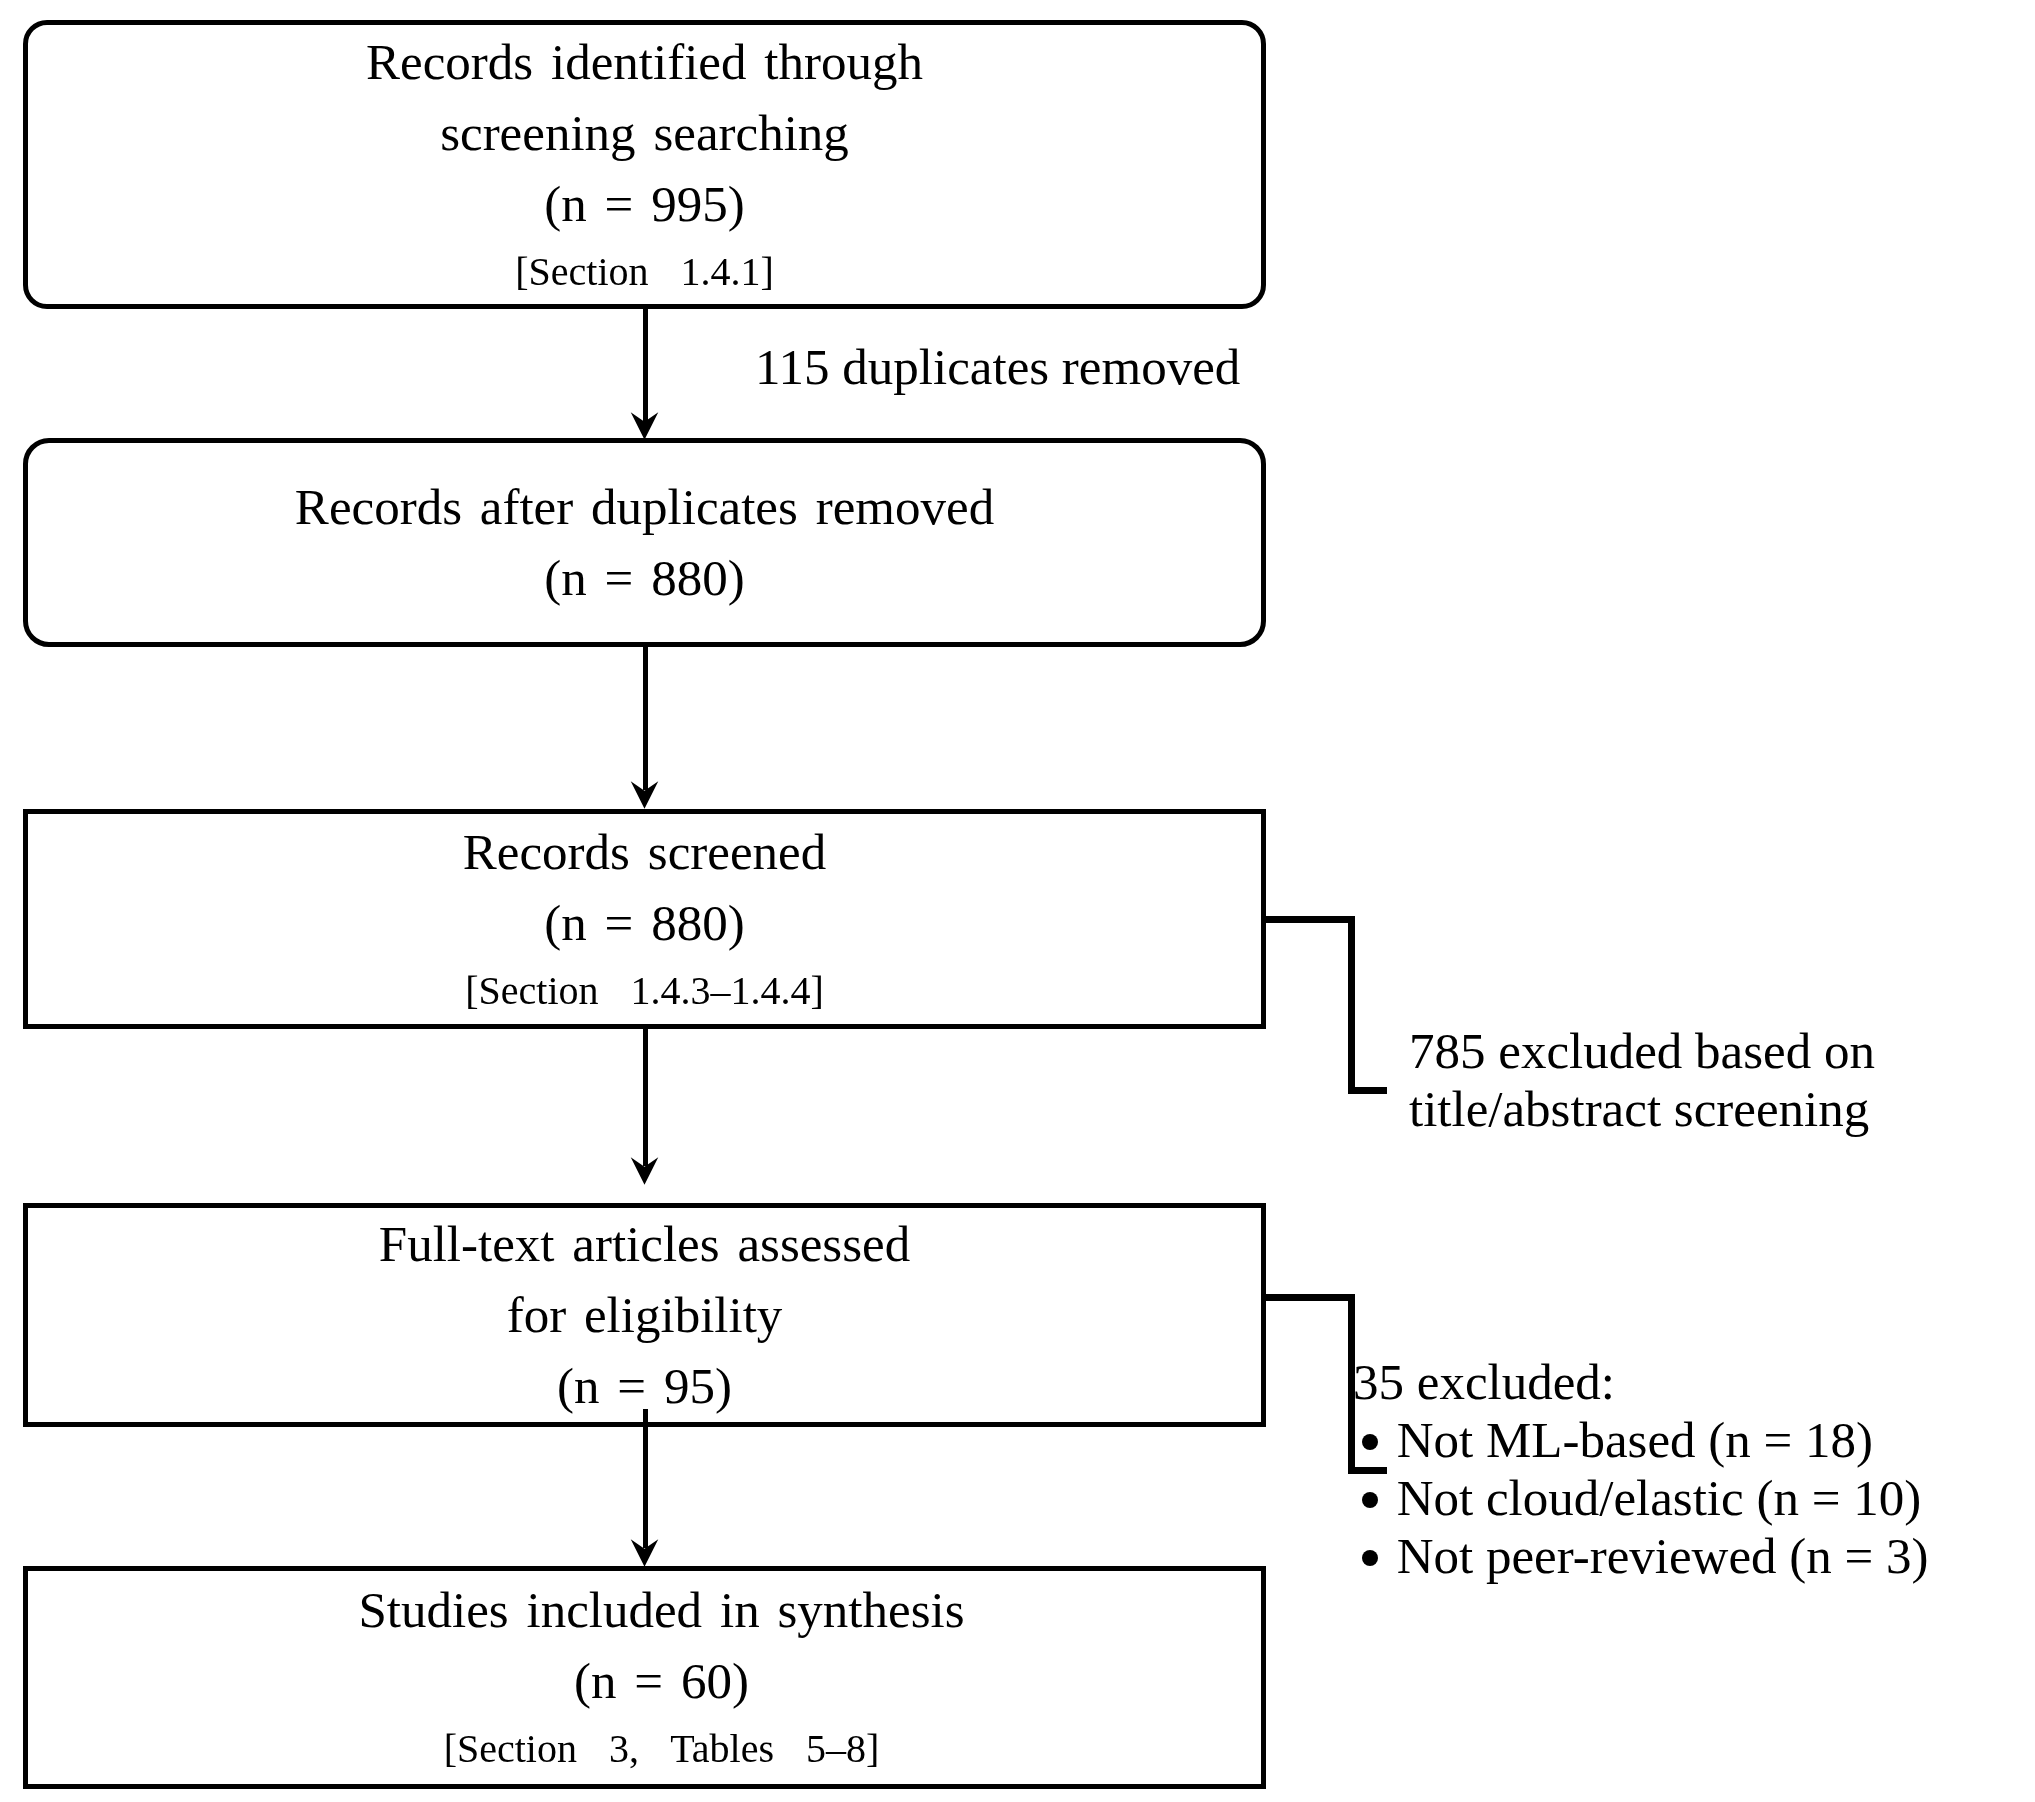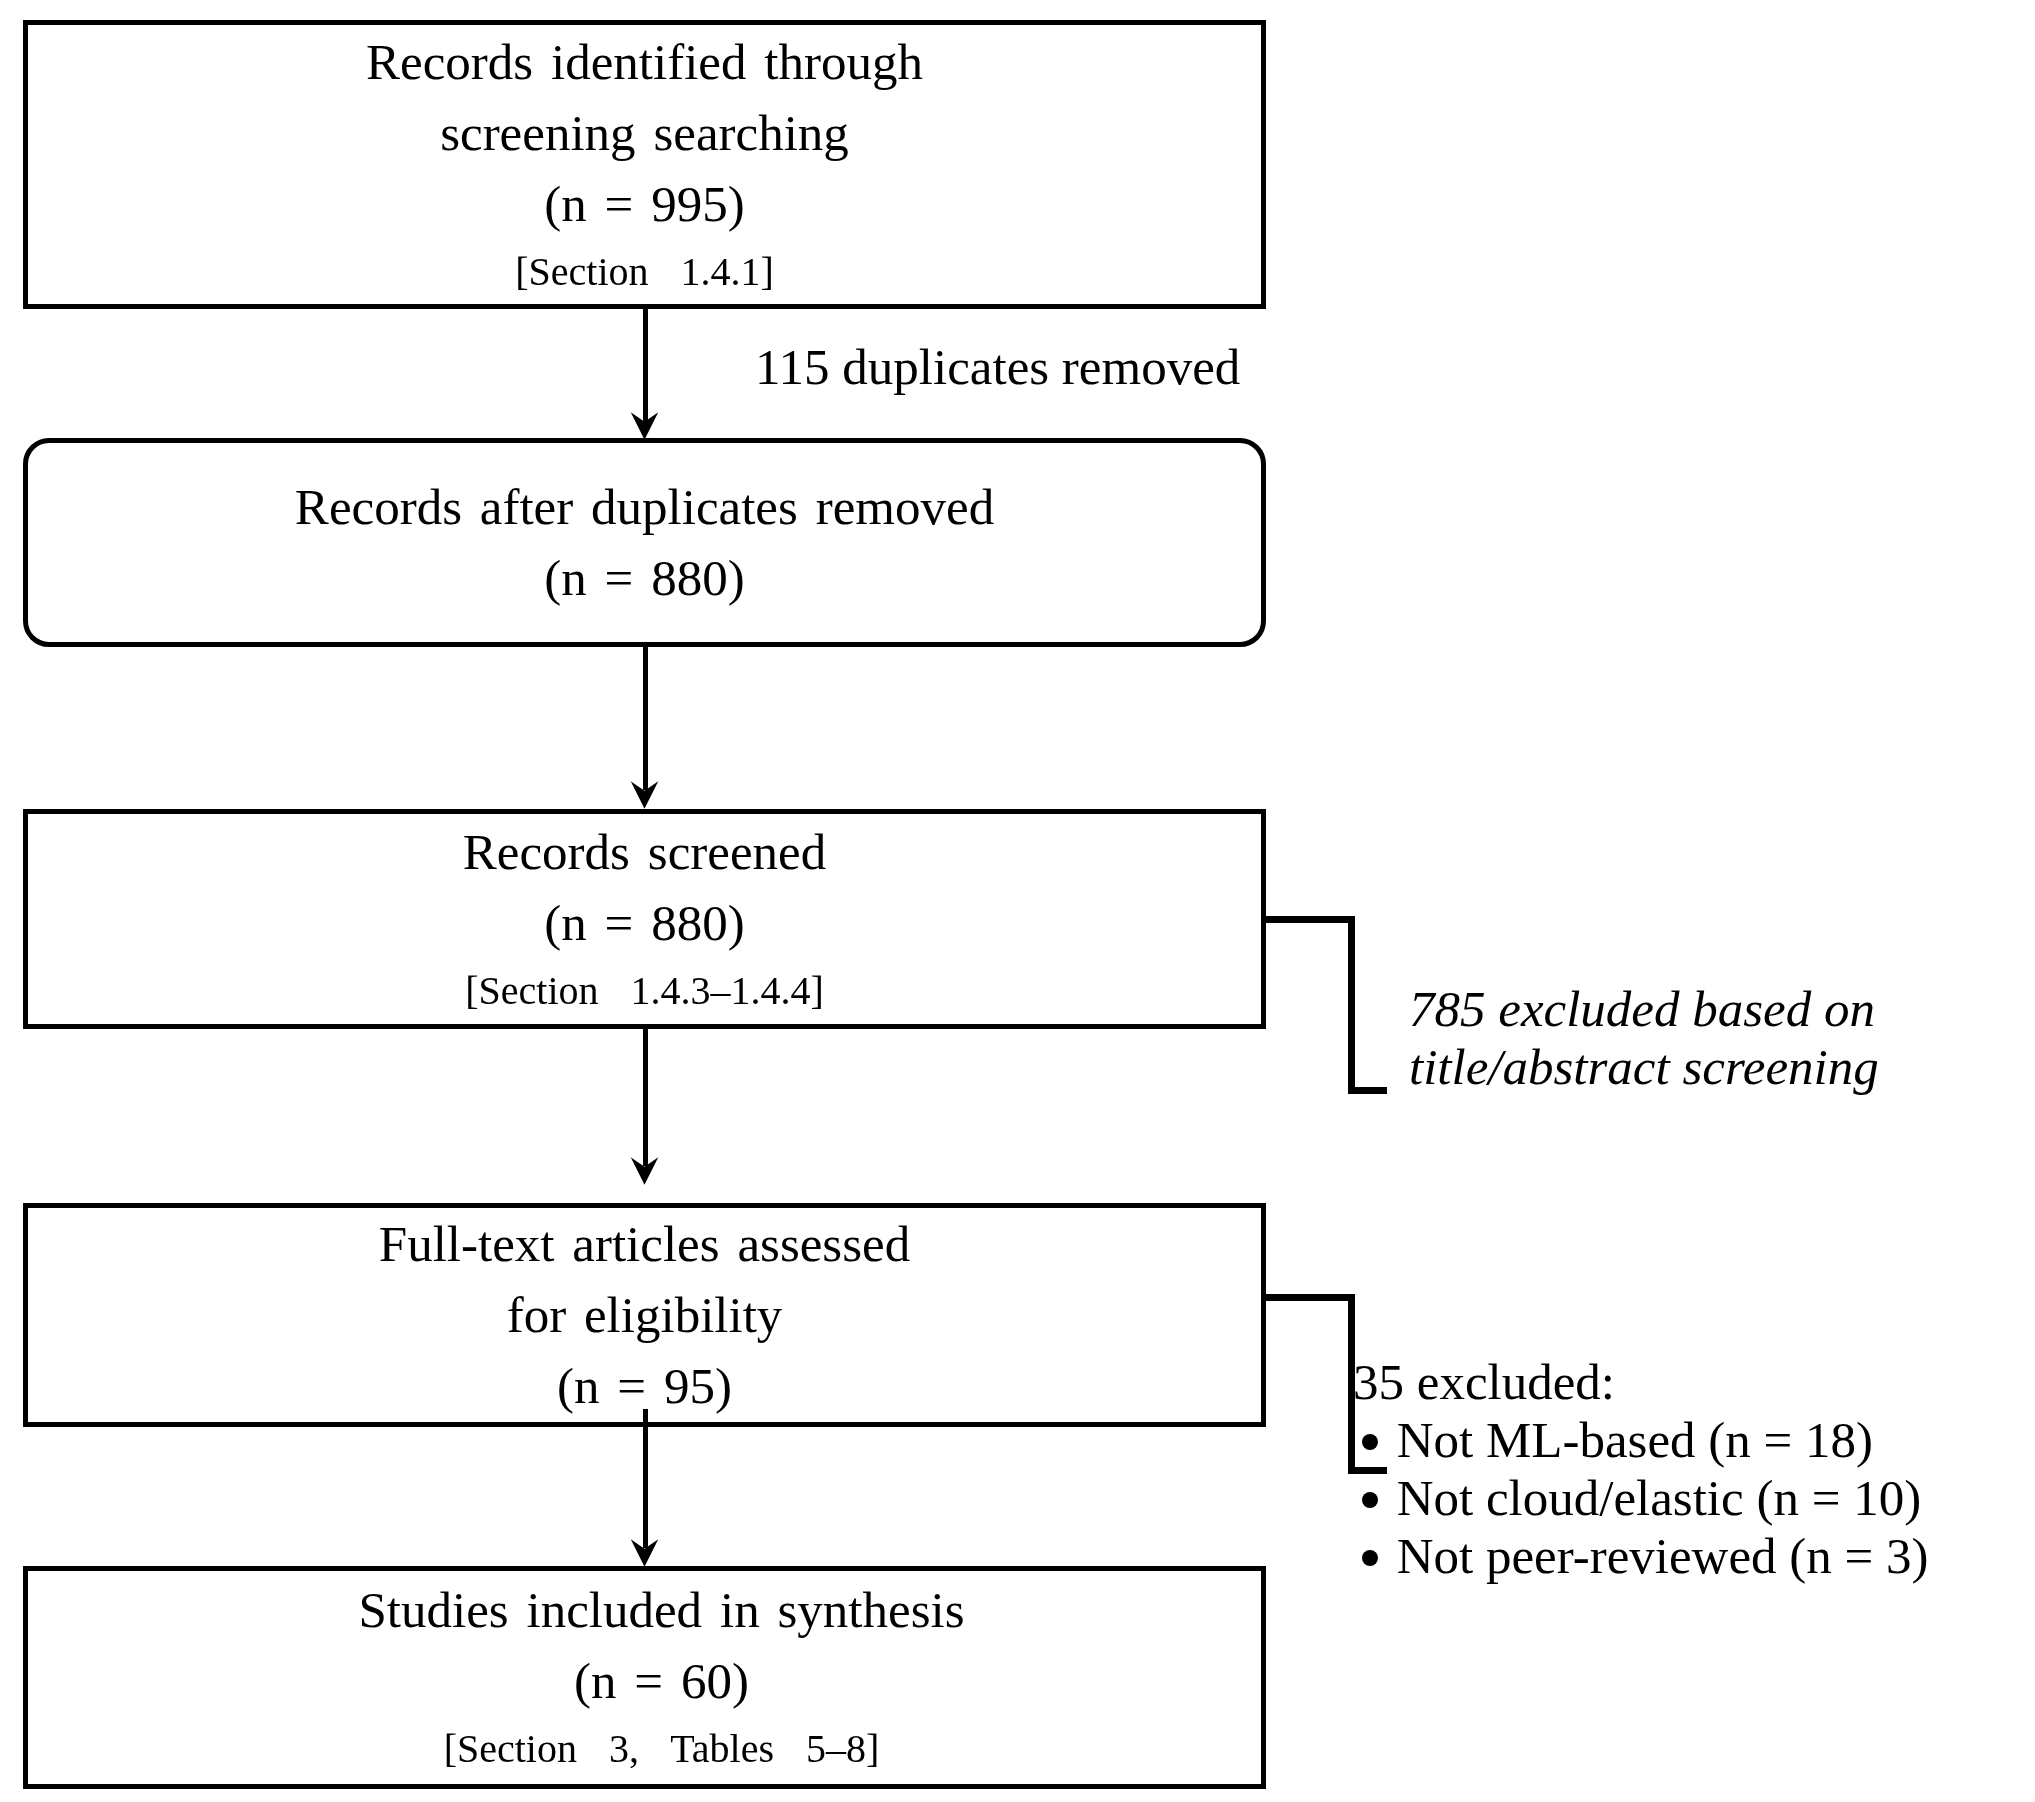--- a/index.html
+++ b/index.html
@@ -46,21 +46,21 @@
   .bullet-dot{
     width:16px;height:16px;border-radius:50%;
     background:#000000;margin:4.4px 19px 0 8.7px;flex:0 0 auto;
   }
 </style>
 </head>
 <body>
 
 <div class="canvas">
 
-  <div class="box" style="top:20.4px;height:289px;">
+  <div class="box" style="top:20.4px;height:289px;border-radius:24px;">
     <div class="box-line">Records identified through</div>
     <div class="box-line">screening searching</div>
     <div class="box-line">(n = 995)</div>
     <div class="section-line">[Section 1.4.1]</div>
   </div>
 
   <div class="arrow-shaft" style="top:309px;height:113px;"></div>
   <svg class="arrow-head" style="top:412px;" viewBox="0 0 40 38">
     <polygon points="1,0 20,13 39,0 20,38" fill="#000000"></polygon>
   </svg>
@@ -79,21 +79,21 @@
   <div class="box" style="top:809px;height:220px;">
     <div class="box-line">Records screened</div>
     <div class="box-line">(n = 880)</div>
     <div class="section-line">[Section 1.4.3–1.4.4]</div>
   </div>
 
   <div class="elbow-seg" style="left:1266px;top:916px;width:89px;height:6.5px;"></div>
   <div class="elbow-seg" style="left:1348px;top:916px;width:6.5px;height:178px;"></div>
   <div class="elbow-seg" style="left:1348px;top:1087px;width:39px;height:6.5px;"></div>
 
-  <div class="excl-block" style="left:1409px;top:980px;font-style:italic;">
+  <div class="excl-block" style="left:1409px;top:1022px;">
     <div>785 excluded based on</div>
     <div>title/abstract screening</div>
   </div>
 
   <div class="arrow-shaft" style="top:1029px;height:137px;"></div>
   <svg class="arrow-head" style="top:1157px;" viewBox="0 0 40 38">
     <polygon points="1,0 20,13 39,0 20,38" fill="#000000"></polygon>
   </svg>
 
   <div class="box" style="top:1185px;height:224px;margin-top:18px;">

